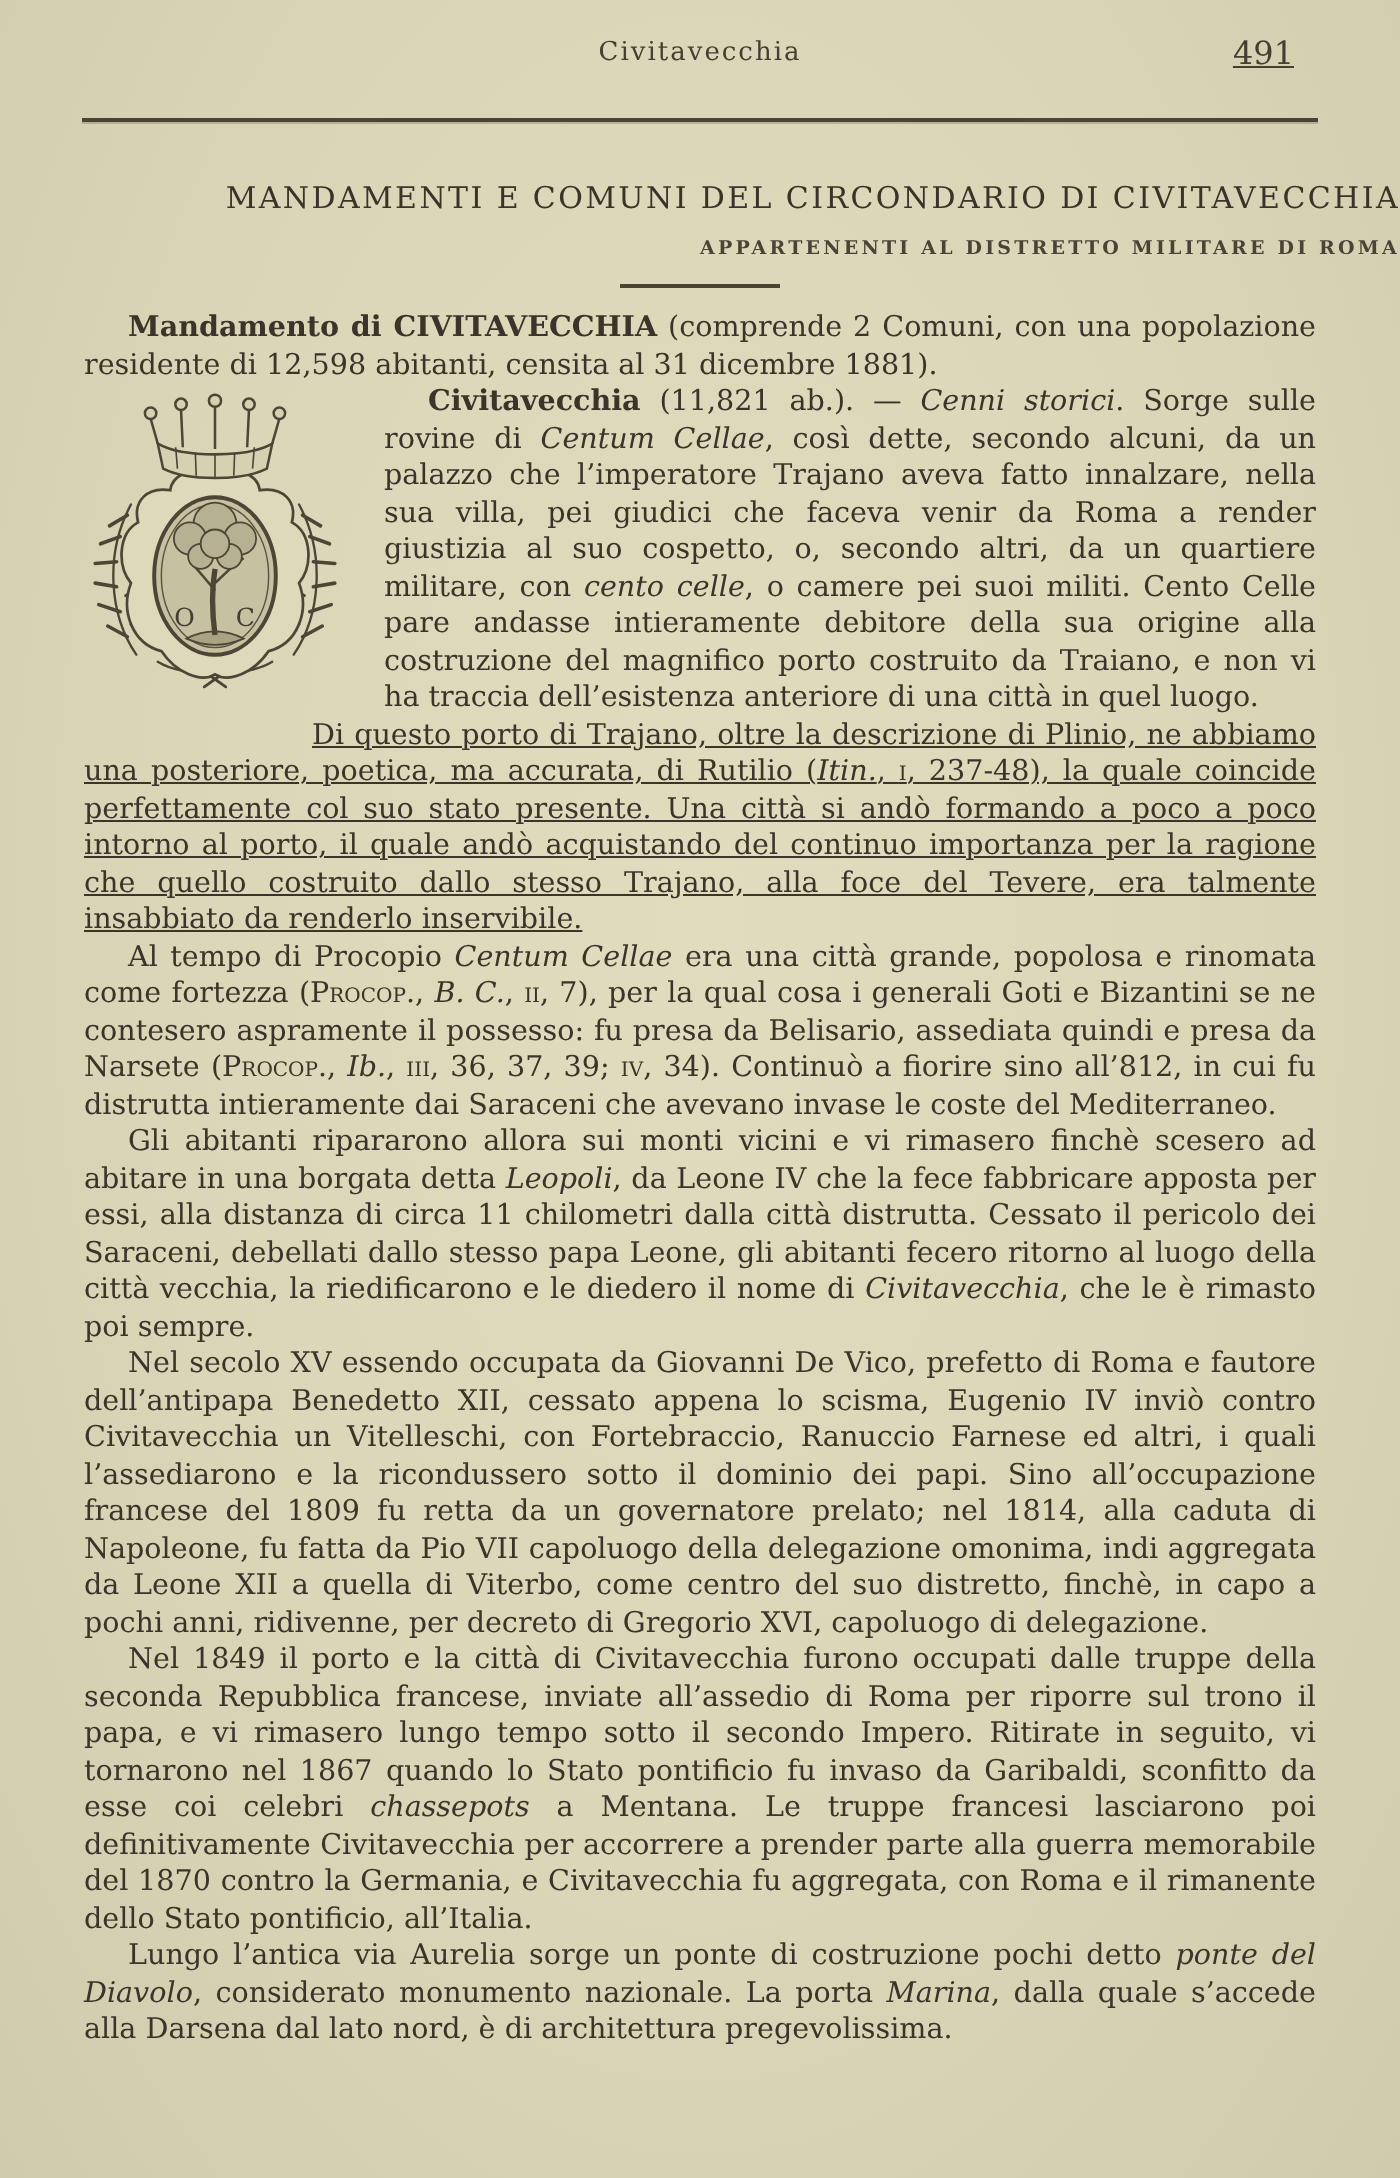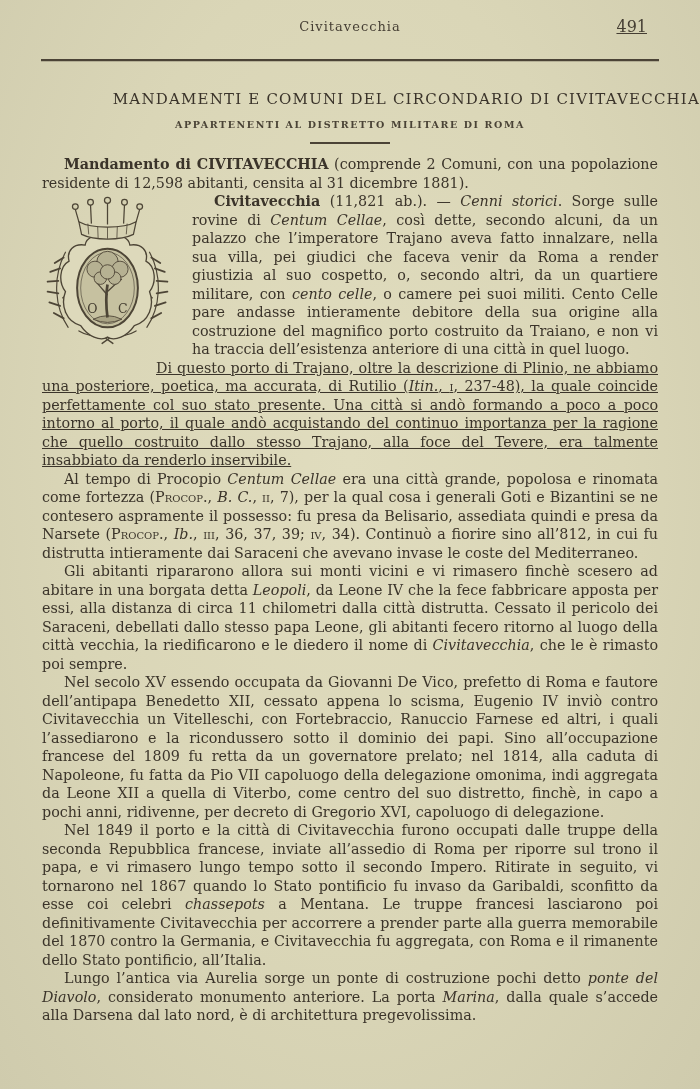--- a/index.html
+++ b/index.html
@@ -37,21 +37,21 @@
   }
   .section-title{
     margin-top:29px;
     text-align:right;
     font-size:15px;
     letter-spacing:1.2px;
     color:#3a332a;
   }
   .section-subtitle{
     margin-top:11px;
-    text-align:center;
+    text-align:right;
     font-size:9.5px;
     font-weight:bold;
     letter-spacing:1.6px;
     color:#4a4336;
   }
   .mini-divider{
     width:80px;height:2px;
     margin:12px auto 0 auto;
     background:#4b4336;
   }
@@ -159,17 +159,17 @@
       </svg>
     </div>
 
     <div id="par-rest">
         <p class="bpar"><b>Civitavecchia</b><span> (11,821 ab.). — </span><i>Cenni storici</i><span>. Sorge sulle rovine di </span><i>Centum Cellae</i><span>, così dette, secondo alcuni, da un palazzo che l’imperatore Trajano aveva fatto innalzare, nella sua villa, pei giudici che faceva venir da Roma a render giustizia al suo cospetto, o, secondo altri, da un quartiere militare, con </span><i>cento celle</i><span>, o camere pei suoi militi. Cento Celle pare andasse intieramente debitore della sua origine alla costruzione del magnifico porto costruito da Traiano, e non vi ha traccia dell’esistenza anteriore di una città in quel luogo.</span></p>
         <p class="bpar"><span>Di questo porto di Trajano, oltre la descrizione di Plinio, ne abbiamo una posteriore, poetica, ma accurata, di Rutilio (</span><i>Itin.</i><span>, </span><span class="sc">i</span><span>, 237-48), la quale coincide perfettamente col suo stato presente. Una città si andò formando a poco a poco intorno al porto, il quale andò acquistando del continuo importanza per la ragione che quello costruito dallo stesso Trajano, alla foce del Tevere, era talmente insabbiato da renderlo inservibile.</span></p>
         <p class="bpar"><span>Al tempo di Procopio </span><i>Centum Cellae</i><span> era una città grande, popolosa e rinomata come fortezza (</span><span class="sc">Procop.</span><span>, </span><i>B. C.</i><span>, </span><span class="sc">ii</span><span>, 7), per la qual cosa i generali Goti e Bizantini se ne contesero aspramente il possesso: fu presa da Belisario, assediata quindi e presa da Narsete (</span><span class="sc">Procop.</span><span>, </span><i>Ib.</i><span>, </span><span class="sc">iii</span><span>, 36, 37, 39; </span><span class="sc">iv</span><span>, 34). Continuò a fiorire sino all’812, in cui fu distrutta intieramente dai Saraceni che avevano invase le coste del Mediterraneo.</span></p>
         <p class="bpar"><span>Gli abitanti ripararono allora sui monti vicini e vi rimasero finchè scesero ad abitare in una borgata detta </span><i>Leopoli</i><span>, da Leone IV che la fece fabbricare apposta per essi, alla distanza di circa 11 chilometri dalla città distrutta. Cessato il pericolo dei Saraceni, debellati dallo stesso papa Leone, gli abitanti fecero ritorno al luogo della città vecchia, la riedificarono e le diedero il nome di </span><i>Civitavecchia</i><span>, che le è rimasto poi sempre.</span></p>
         <p class="bpar"><span>Nel secolo XV essendo occupata da Giovanni De Vico, prefetto di Roma e fautore dell’antipapa Benedetto XII, cessato appena lo scisma, Eugenio IV inviò contro Civitavecchia un Vitelleschi, con Fortebraccio, Ranuccio Farnese ed altri, i quali l’assediarono e la ricondussero sotto il dominio dei papi. Sino all’occupazione francese del 1809 fu retta da un governatore prelato; nel 1814, alla caduta di Napoleone, fu fatta da Pio VII capoluogo della delegazione omonima, indi aggregata da Leone XII a quella di Viterbo, come centro del suo distretto, finchè, in capo a pochi anni, ridivenne, per decreto di Gregorio XVI, capoluogo di delegazione.</span></p>
         <p class="bpar"><span>Nel 1849 il porto e la città di Civitavecchia furono occupati dalle truppe della seconda Repubblica francese, inviate all’assedio di Roma per riporre sul trono il papa, e vi rimasero lungo tempo sotto il secondo Impero. Ritirate in seguito, vi tornarono nel 1867 quando lo Stato pontificio fu invaso da Garibaldi, sconfitto da esse coi celebri </span><i>chassepots</i><span> a Mentana. Le truppe francesi lasciarono poi definitivamente Civitavecchia per accorrere a prender parte alla guerra memorabile del 1870 contro la Germania, e Civitavecchia fu aggregata, con Roma e il rimanente dello Stato pontificio, all’Italia.</span></p>
-        <p class="bpar"><span>Lungo l’antica via Aurelia sorge un ponte di costruzione pochi detto </span><i>ponte del Diavolo</i><span>, considerato monumento anteriore. La porta </span><i>Marina</i><span>, dalla quale s’accede alla Darsena dal lato nord, è di architettura pregevolissima.</span></p>
+        <p class="bpar"><span>Lungo l’antica via Aurelia sorge un ponte di costruzione pochi detto </span><i>ponte del Diavolo</i><span>, considerato monumento nazionale. La porta </span><i>Marina</i><span>, dalla quale s’accede alla Darsena dal lato nord, è di architettura pregevolissima.</span></p>
       </div>
   </div>
 
 </div>
 
 </body></html>

